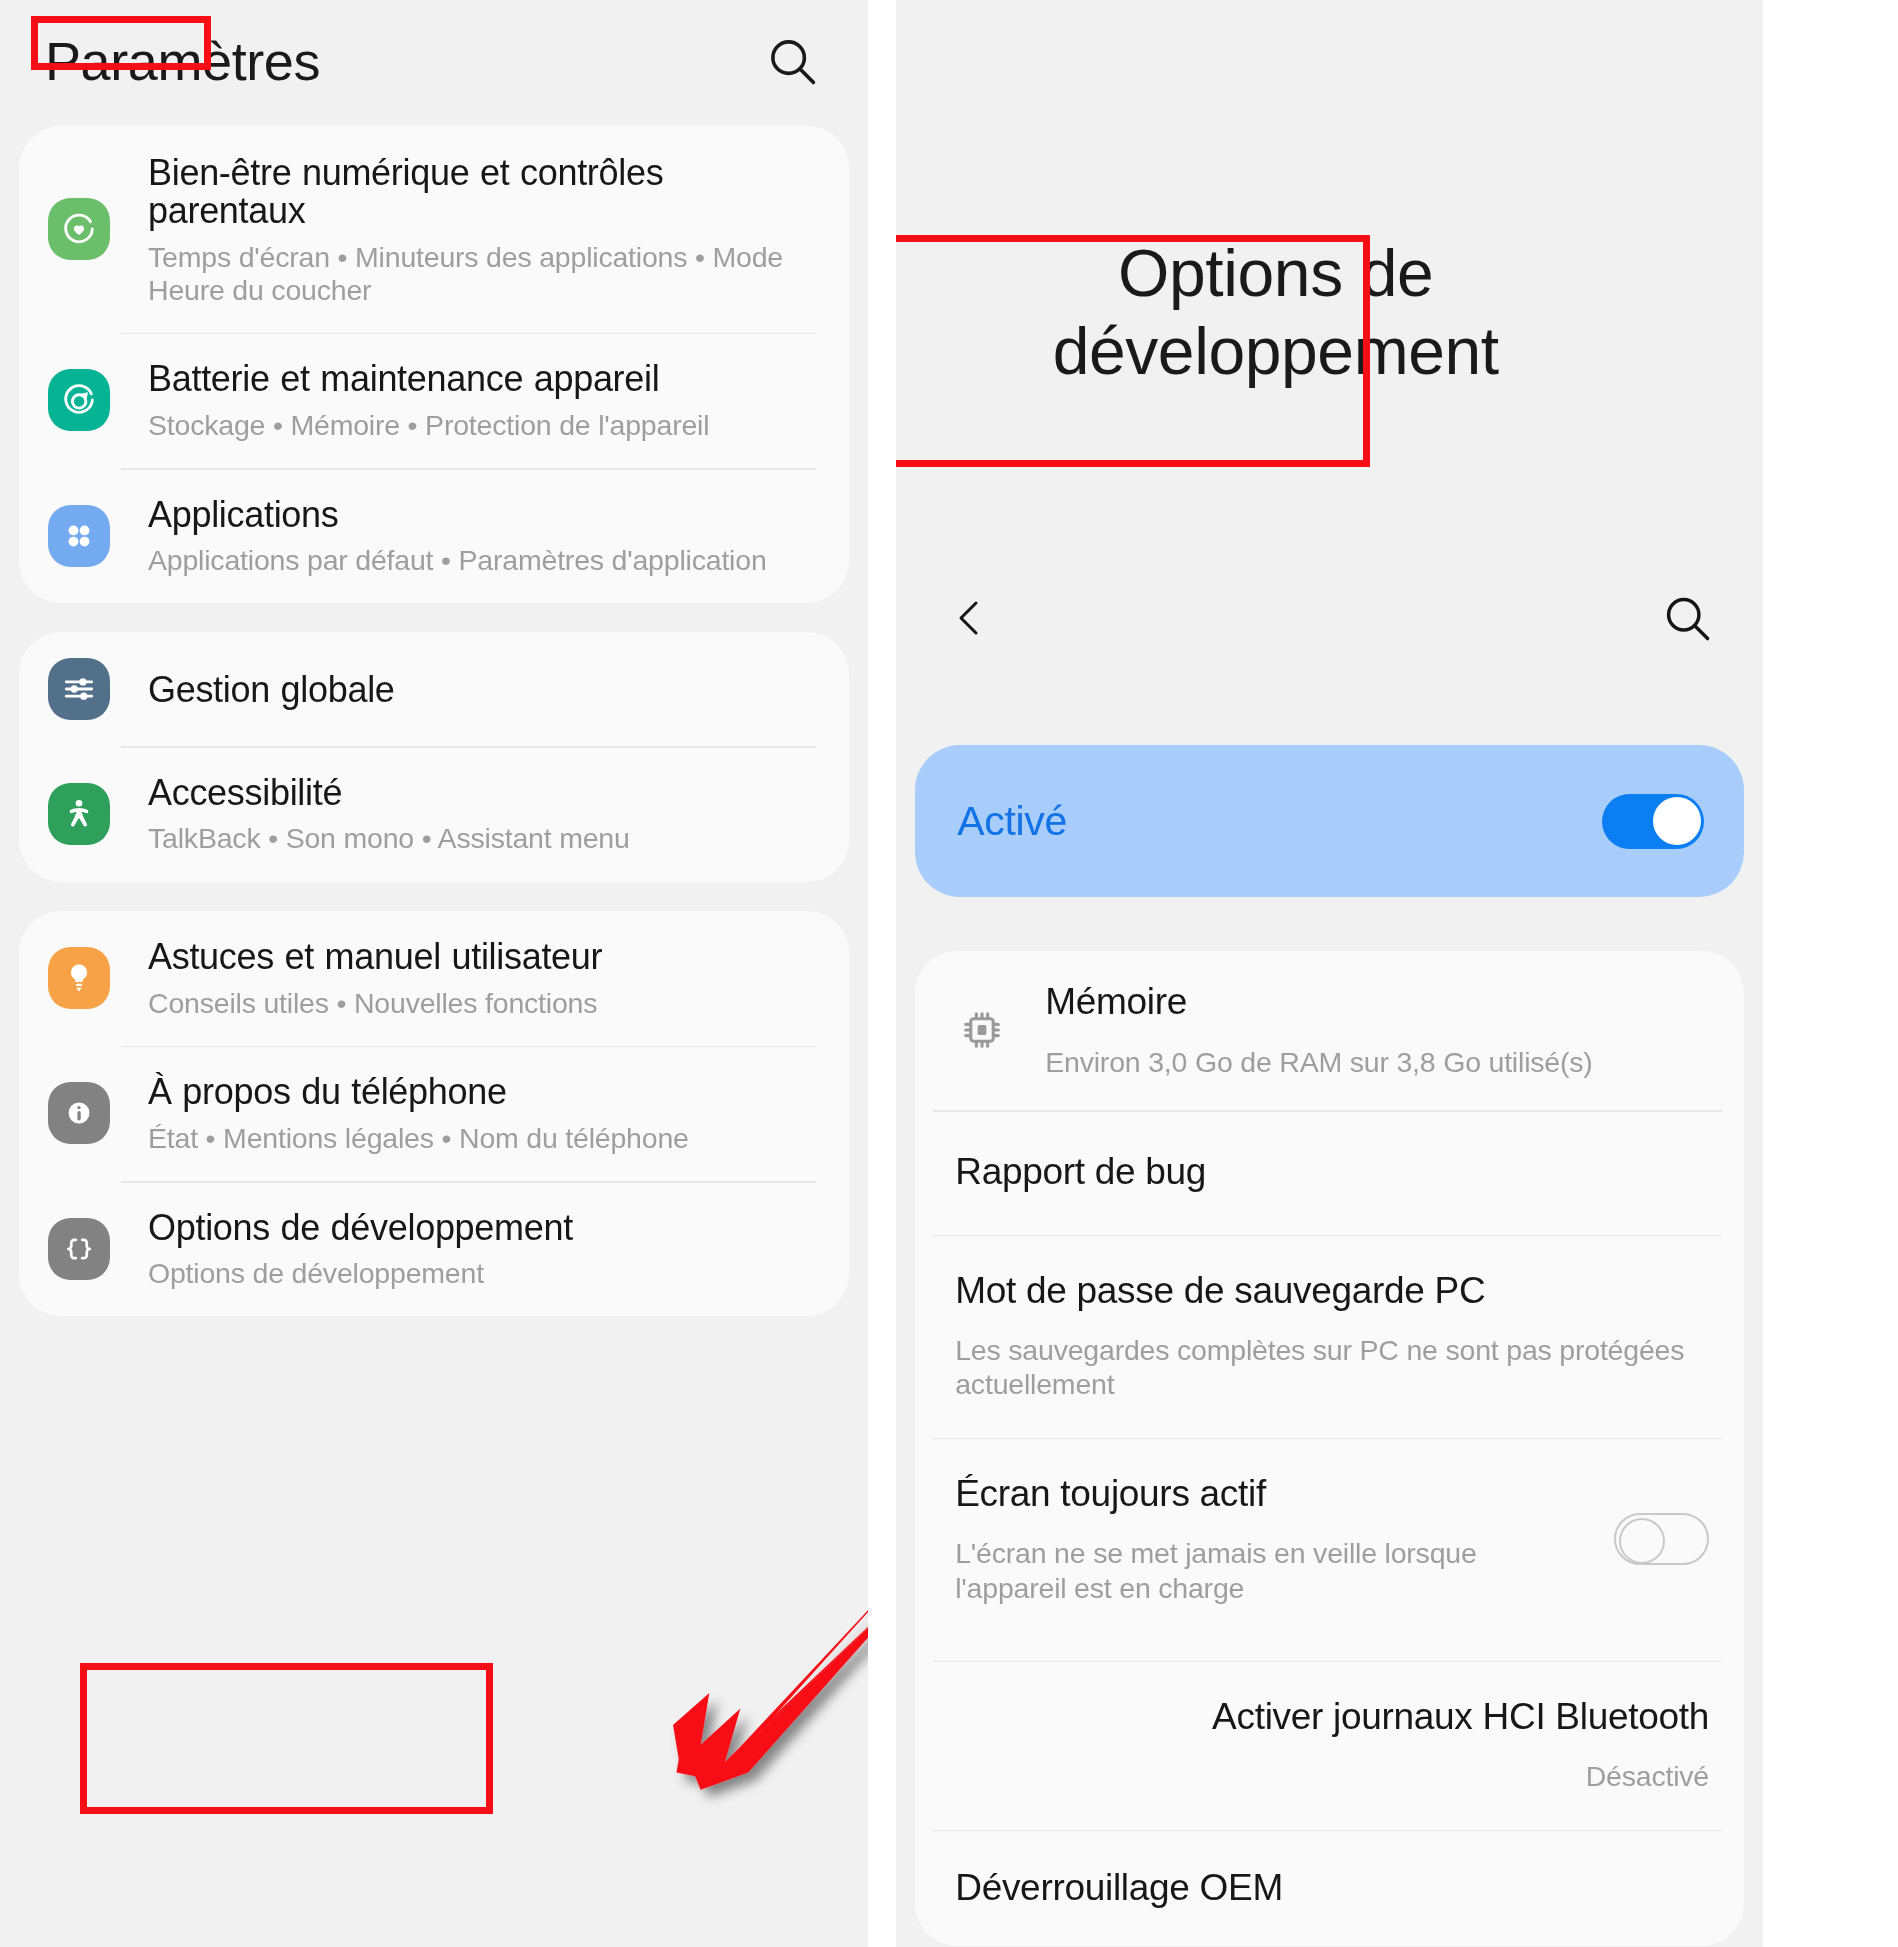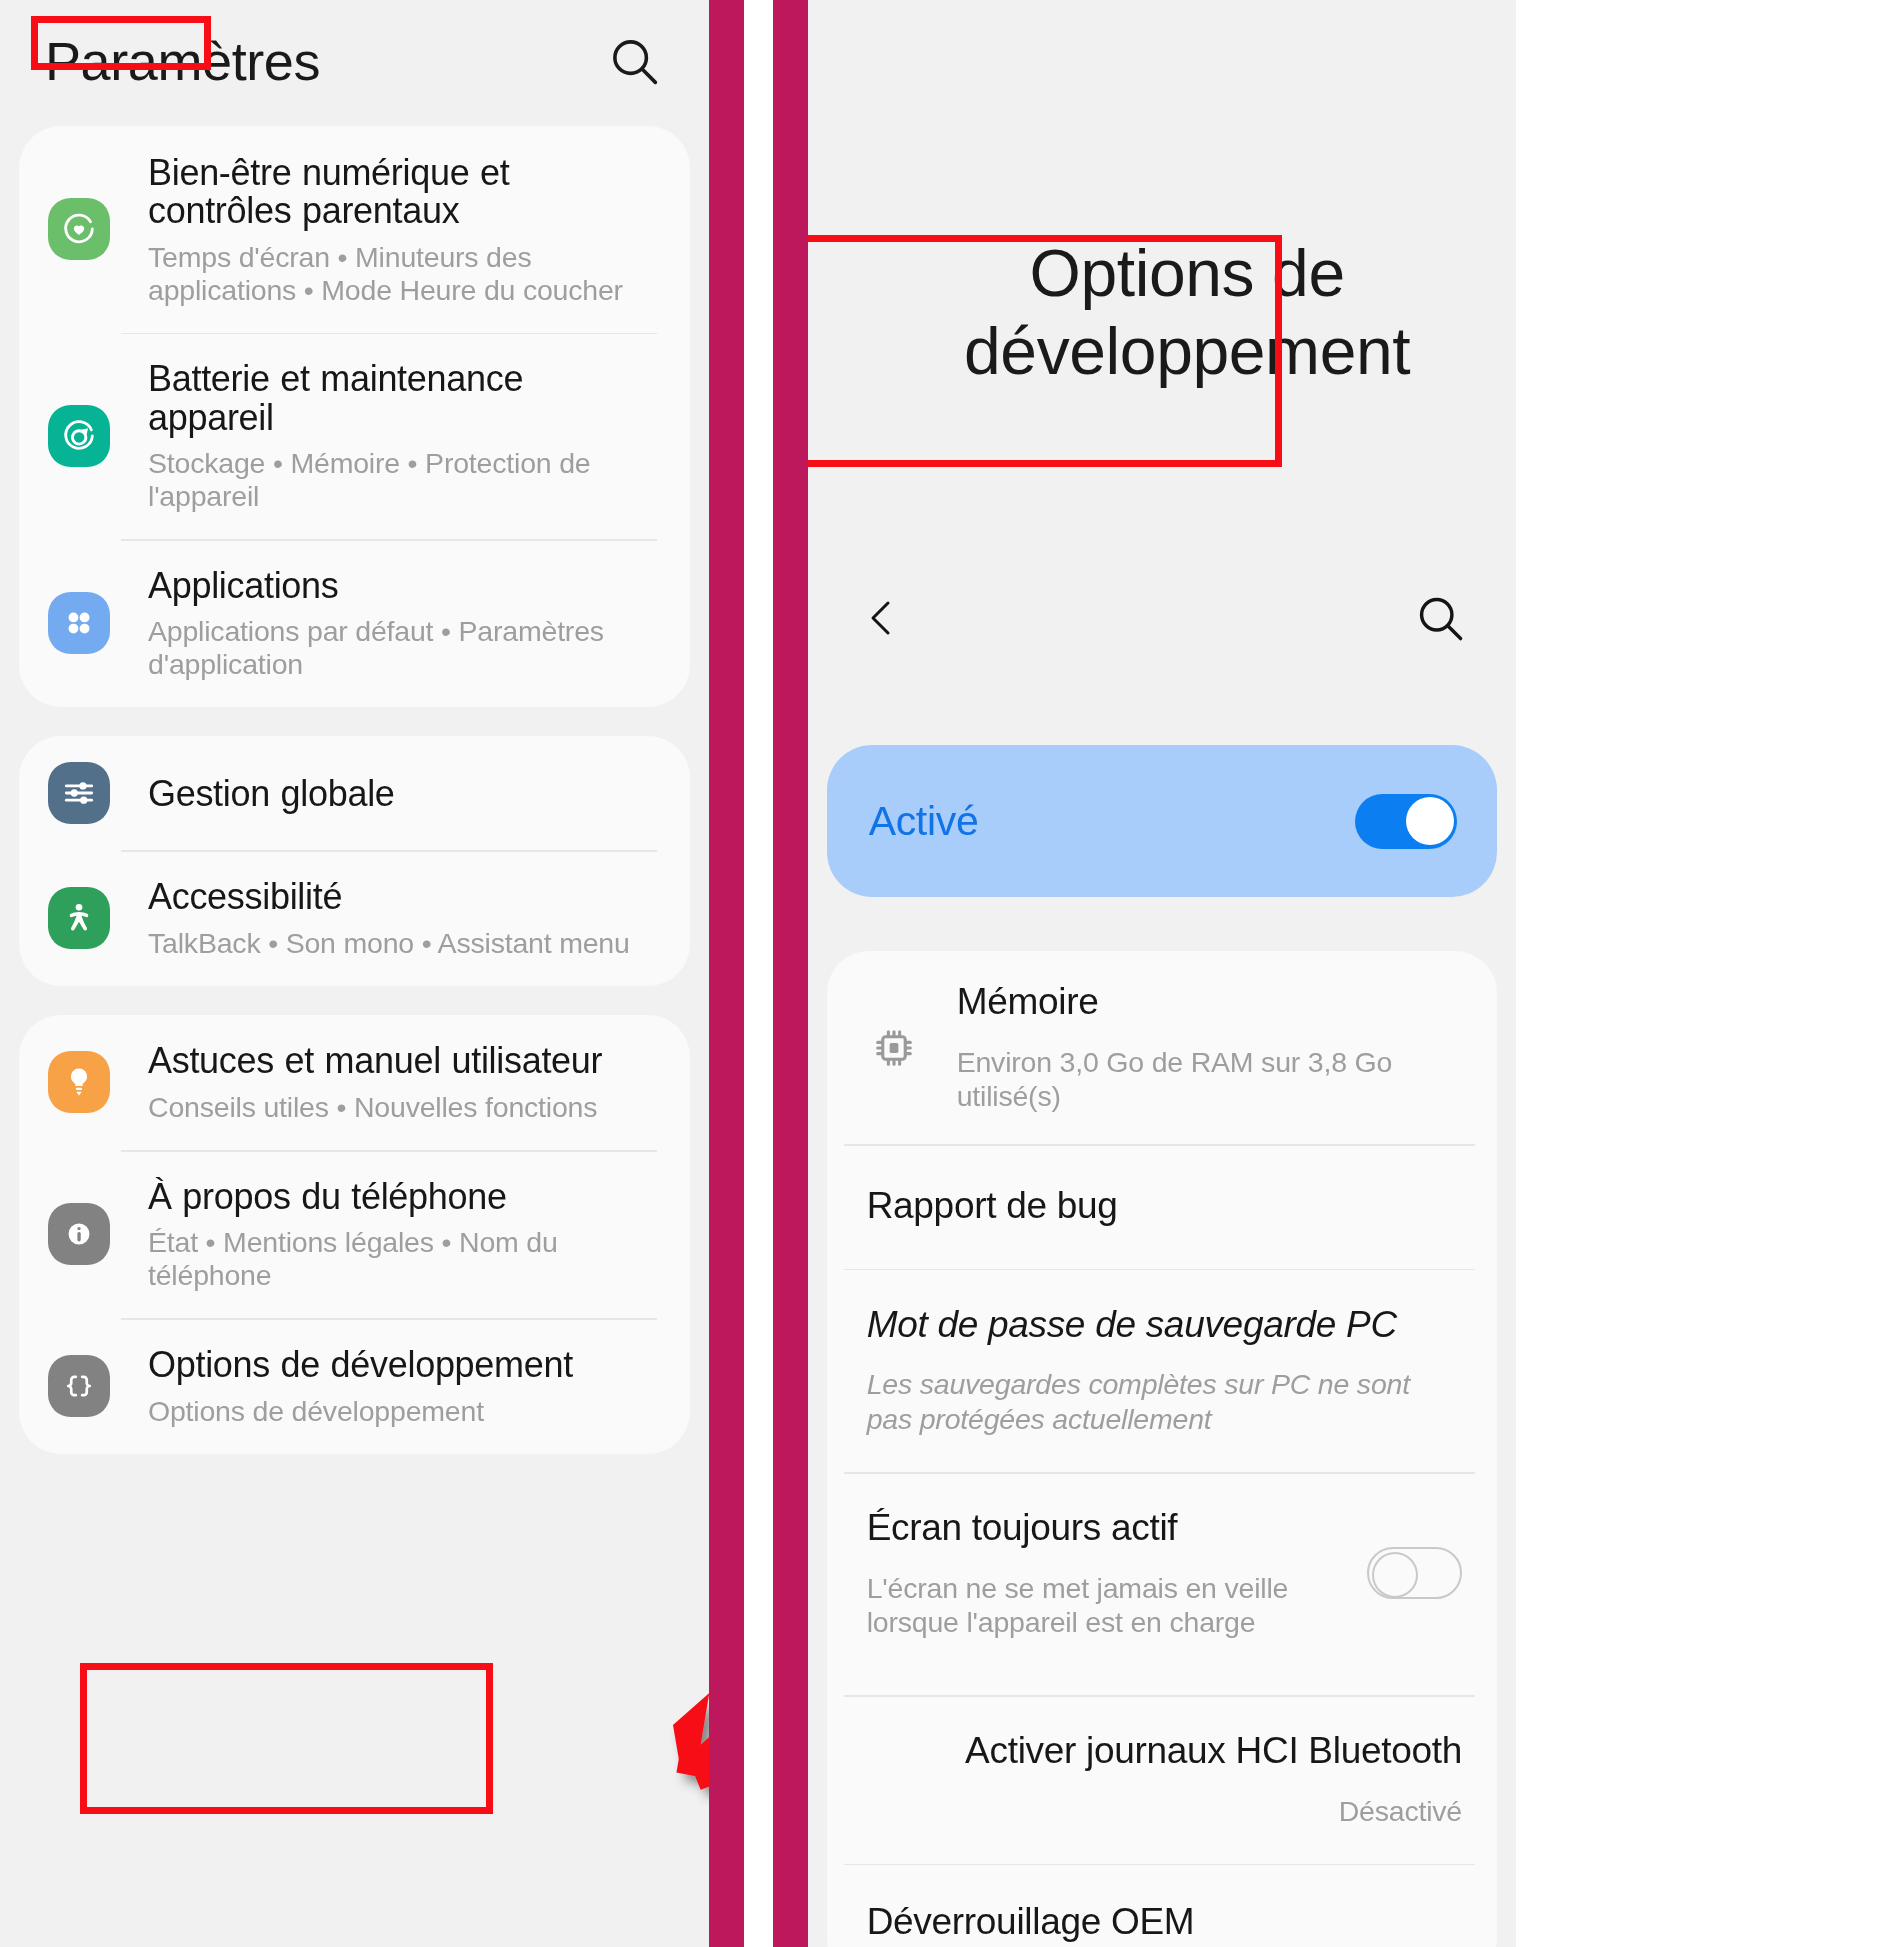--- a/index.html
+++ b/index.html
@@ -5,24 +5,23 @@
   * { box-sizing: border-box; margin: 0; padding: 0; }
   html, body {
     width: 1899px;
     height: 1947px;
     background: #ffffff;
     font-family: "Liberation Sans", sans-serif;
     overflow: hidden;
   }
   .screens {
     display: flex;
-    width: 1516px;
+    width: 1763px;
     height: 1947px;
-    background: #be185d;
-    gap: 35px;
+    background: #f97316;
   }
 
   
   .panel-left {
     position: relative;
     width: 936px;
     height: 1947px;
     background: #f1f1f1;
     overflow: hidden;
   }
@@ -448,21 +447,21 @@
           <div class="d-sub" data-name="list-item-sublabel">Environ 3,0 Go de RAM sur 3,8 Go utilisé(s)</div>
         </div>
       </div>
 
       <div class="d-row" data-name="list-item-bug-report" style="padding-top:42px;padding-bottom:42px;">
         <div class="d-text" data-name="list-item-text">
           <div class="d-title" data-name="list-item-label">Rapport de bug</div>
         </div>
       </div>
 
-      <div class="d-row" data-name="list-item-pc-backup-password" style="padding-top:36px;padding-bottom:36px;font-style:italic;">
+      <div class="d-row" data-name="list-item-pc-backup-password" style="padding-top:36px;padding-bottom:36px;">
         <div class="d-text" data-name="list-item-text">
           <div class="d-title" data-name="list-item-label">Mot de passe de sauvegarde PC</div>
           <div class="d-sub" data-name="list-item-sublabel">Les sauvegardes complètes sur PC ne sont pas protégées actuellement</div>
         </div>
       </div>
 
       <div class="d-row" data-name="list-item-stay-awake" style="padding-top:36px;padding-bottom:56px;">
         <div class="d-text" data-name="list-item-text" style="padding-right:35px;">
           <div class="d-title" data-name="list-item-label">Écran toujours actif</div>
           <div class="d-sub" data-name="list-item-sublabel">L'écran ne se met jamais en veille lorsque l'appareil est en charge</div>

